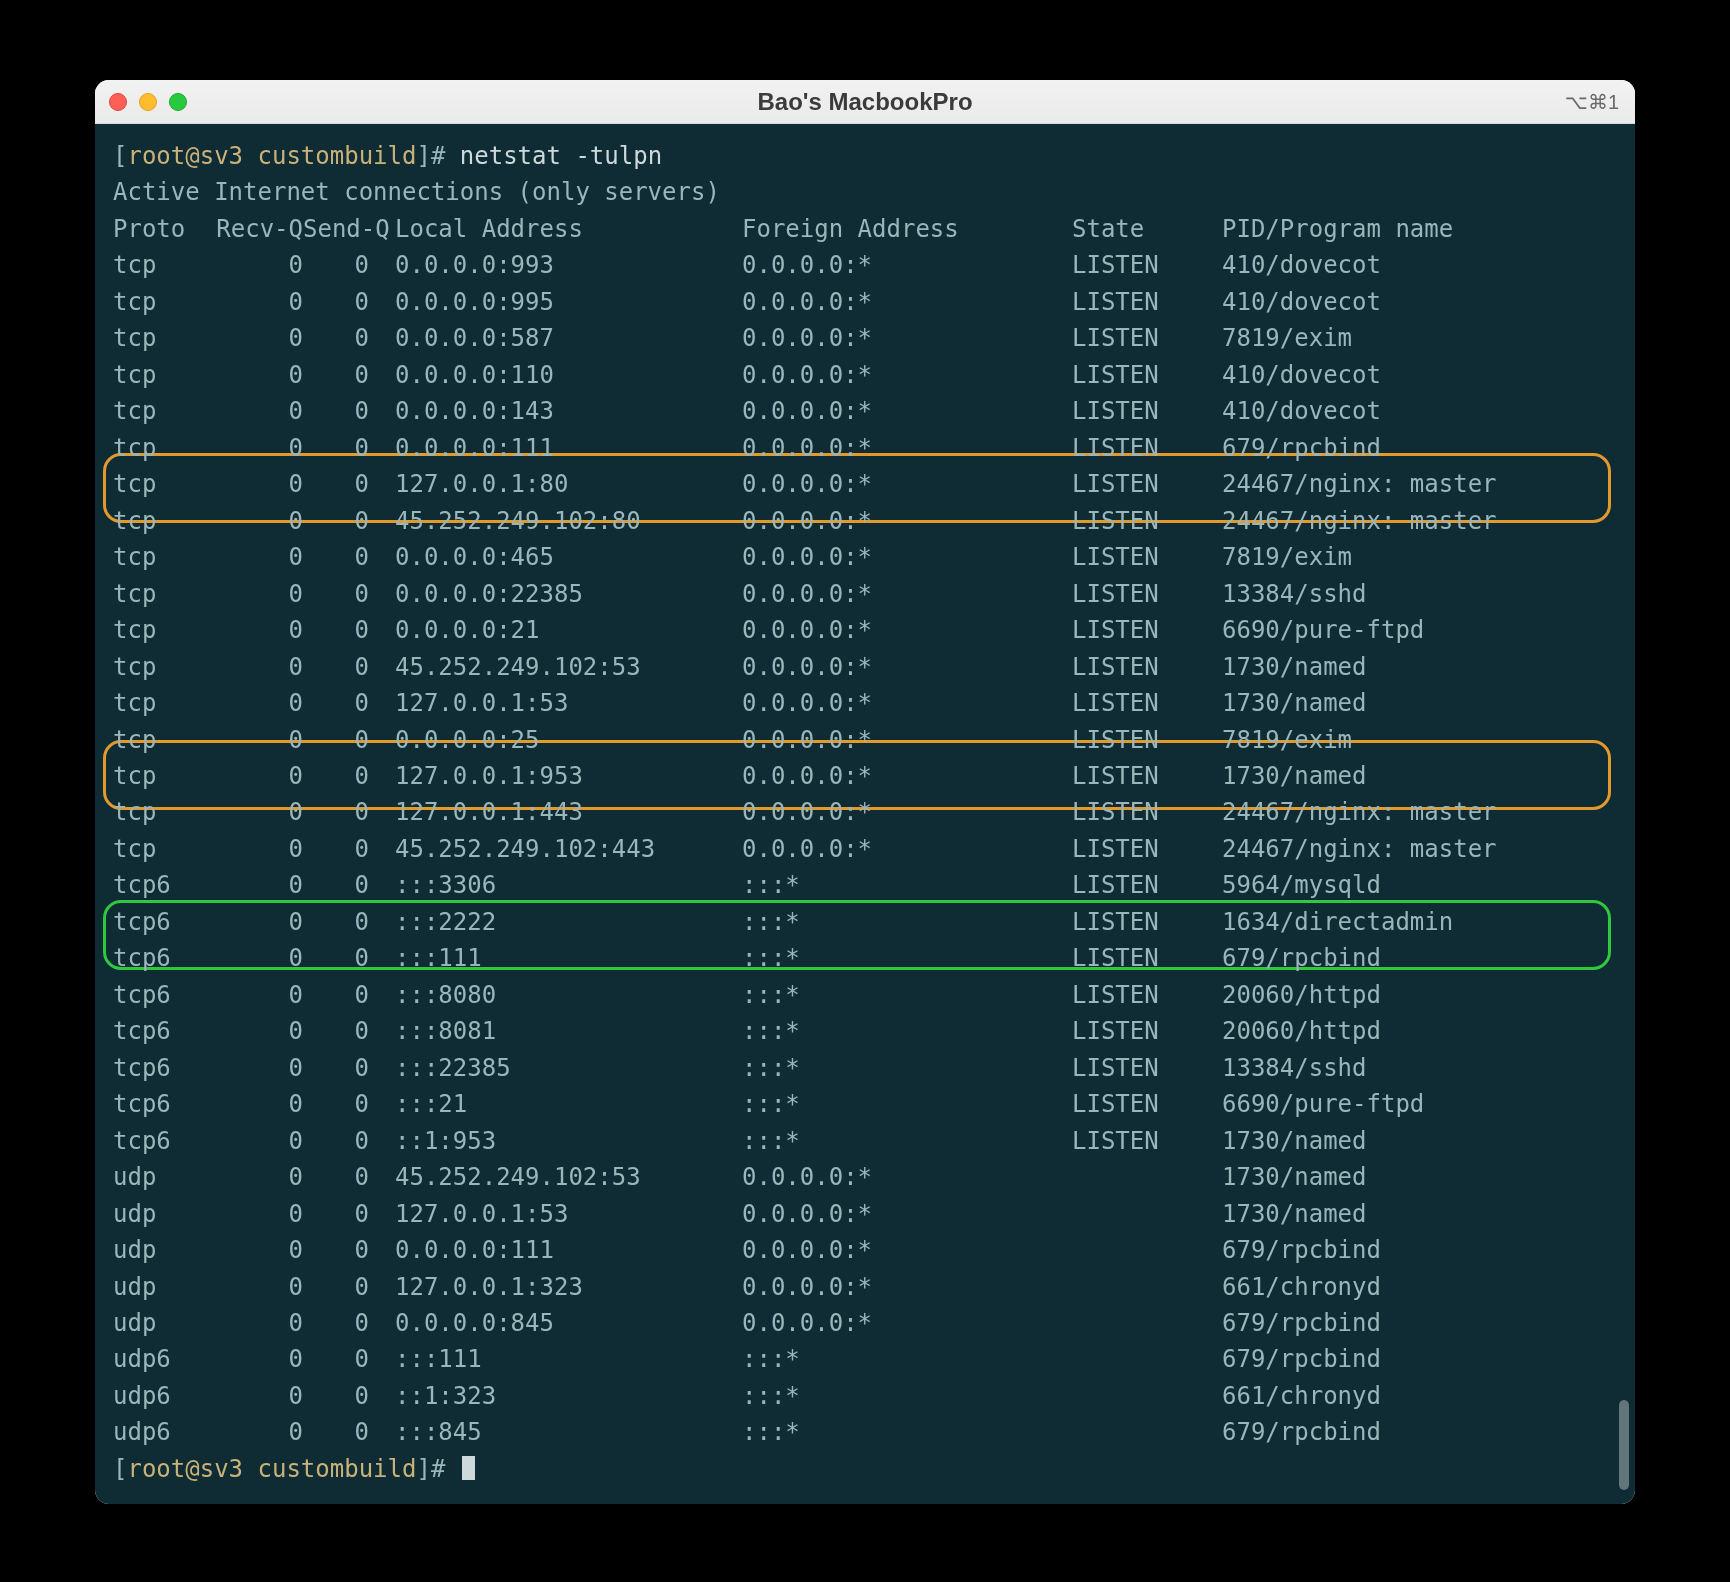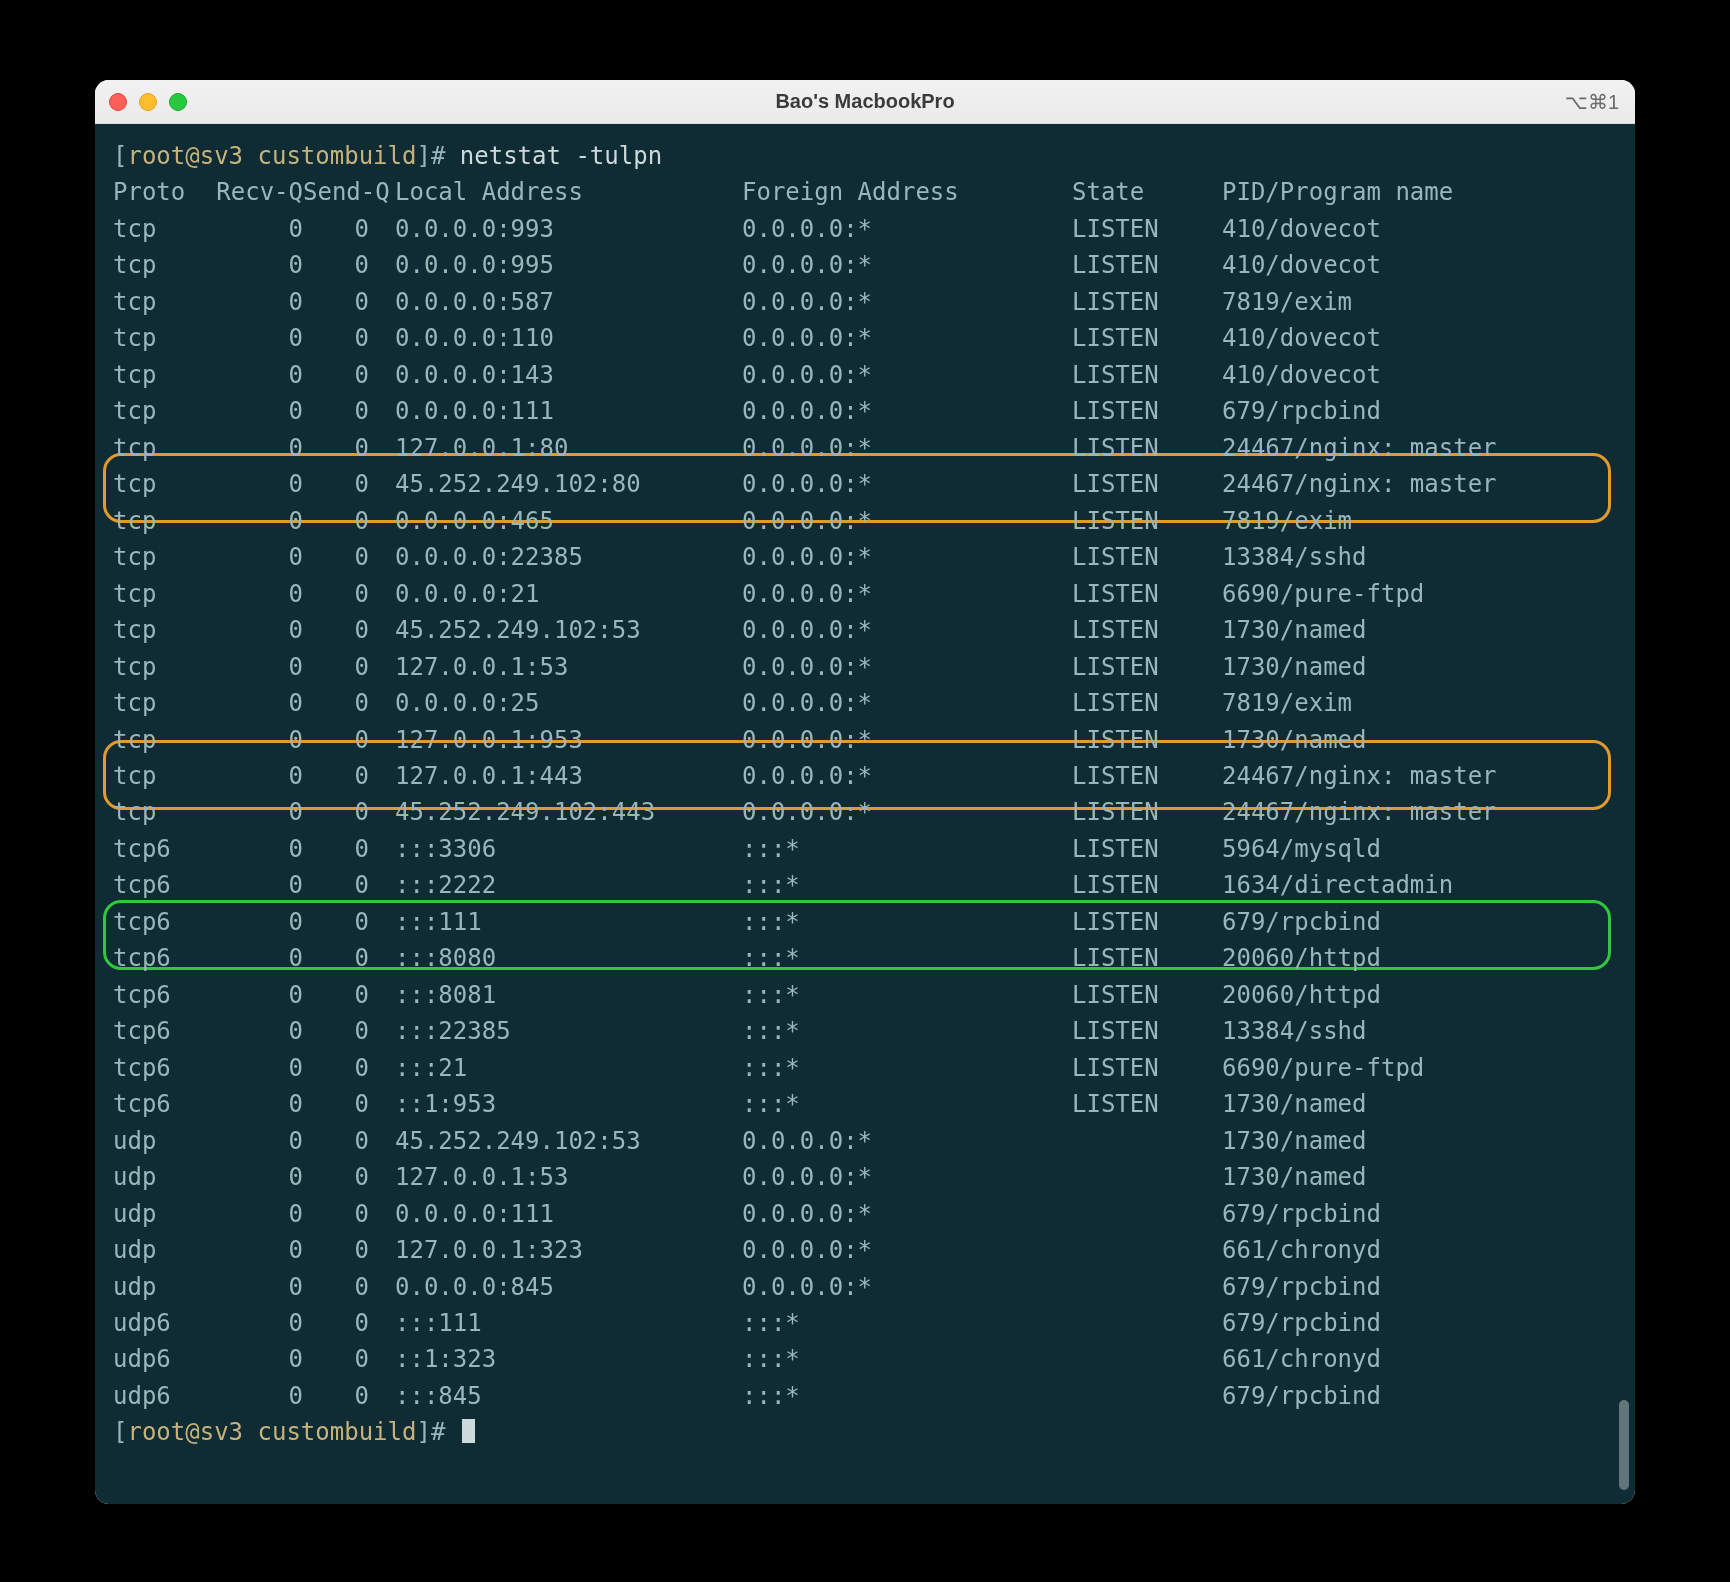--- a/index.html
+++ b/index.html
@@ -38,21 +38,21 @@
   }
   .dot.red { background: #ff5f56; border: 1px solid #e0443e; }
   .dot.yellow { background: #ffbd2e; border: 1px solid #dea123; }
   .dot.green { background: #27c93f; border: 1px solid #1aab29; }
   .title {
     position: absolute;
     left: 0; right: 0;
     text-align: center;
     font-family: -apple-system, "Helvetica Neue", Arial, sans-serif;
     font-weight: 600;
-    font-size: 20px;
+    font-size: 24px;
     color: #3b3b3b;
     pointer-events: none;
   }
   .shortcut {
     position: absolute;
     right: 16px;
     font-family: -apple-system, "Helvetica Neue", Arial, sans-serif;
     font-size: 20px;
     color: #6b6b6b;
   }
@@ -116,20 +116,21 @@
       <div class="dot green"></div>
     </div>
     <div class="title">Bao's MacbookPro</div>
     <div class="shortcut">⌥⌘1</div>
   </div>
 
   <div class="terminal" id="term">
 
     <div class="line"><span class="prompt"><span class="brk">[</span><span>root@sv3</span> <span>custombuild</span><span class="brk">]#</span></span> <span class="cmd">netstat -tulpn</span></div>
 
+    <div class="line">Active Internet connections (only servers)</div>
 
     <div class="line row"><span class="c-proto">Proto</span><span class="c-recvq">Recv-Q</span><span class="c-sendq">Send-Q</span><span class="c-local">Local Address</span><span class="c-foreign">Foreign Address</span><span class="c-state">State</span><span class="c-prog">PID/Program name</span></div>
 
       <div class="line row" id="row-1"><span class="c-proto">tcp</span><span class="c-recvq">0</span><span class="c-sendq">0</span><span class="c-local">0.0.0.0:993</span><span class="c-foreign">0.0.0.0:*</span><span class="c-state">LISTEN</span><span class="c-prog">410/dovecot</span></div>
       <div class="line row" id="row-2"><span class="c-proto">tcp</span><span class="c-recvq">0</span><span class="c-sendq">0</span><span class="c-local">0.0.0.0:995</span><span class="c-foreign">0.0.0.0:*</span><span class="c-state">LISTEN</span><span class="c-prog">410/dovecot</span></div>
       <div class="line row" id="row-3"><span class="c-proto">tcp</span><span class="c-recvq">0</span><span class="c-sendq">0</span><span class="c-local">0.0.0.0:587</span><span class="c-foreign">0.0.0.0:*</span><span class="c-state">LISTEN</span><span class="c-prog">7819/exim</span></div>
       <div class="line row" id="row-4"><span class="c-proto">tcp</span><span class="c-recvq">0</span><span class="c-sendq">0</span><span class="c-local">0.0.0.0:110</span><span class="c-foreign">0.0.0.0:*</span><span class="c-state">LISTEN</span><span class="c-prog">410/dovecot</span></div>
       <div class="line row" id="row-5"><span class="c-proto">tcp</span><span class="c-recvq">0</span><span class="c-sendq">0</span><span class="c-local">0.0.0.0:143</span><span class="c-foreign">0.0.0.0:*</span><span class="c-state">LISTEN</span><span class="c-prog">410/dovecot</span></div>
       <div class="line row" id="row-6"><span class="c-proto">tcp</span><span class="c-recvq">0</span><span class="c-sendq">0</span><span class="c-local">0.0.0.0:111</span><span class="c-foreign">0.0.0.0:*</span><span class="c-state">LISTEN</span><span class="c-prog">679/rpcbind</span></div>
       <div class="line row" id="row-7"><span class="c-proto">tcp</span><span class="c-recvq">0</span><span class="c-sendq">0</span><span class="c-local">127.0.0.1:80</span><span class="c-foreign">0.0.0.0:*</span><span class="c-state">LISTEN</span><span class="c-prog">24467/nginx: master</span></div>

